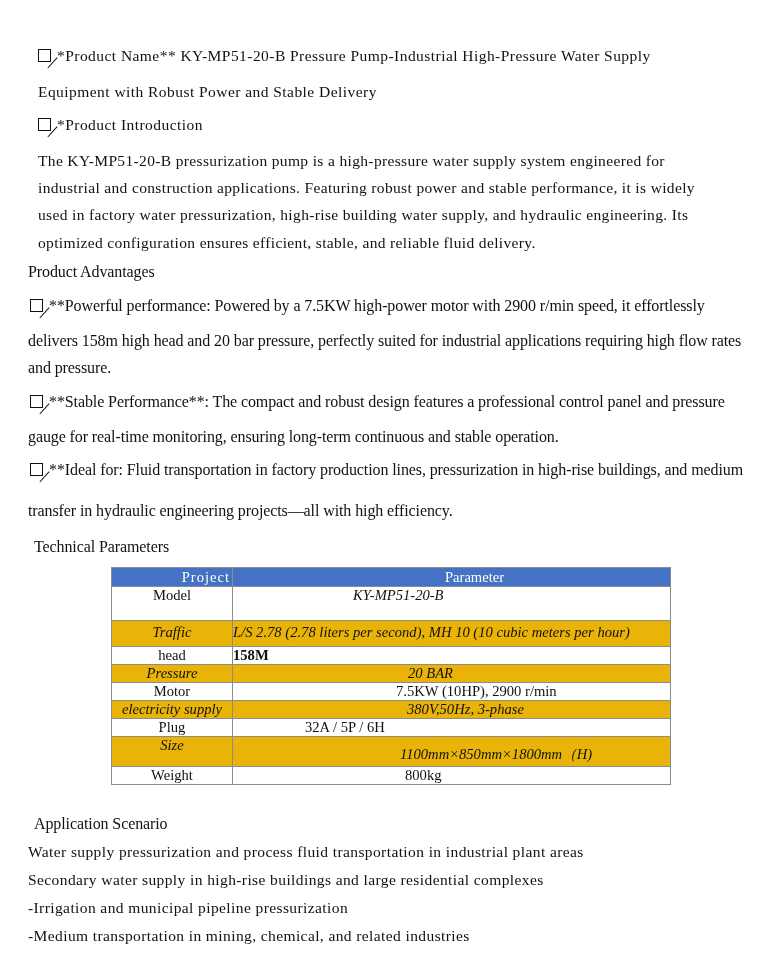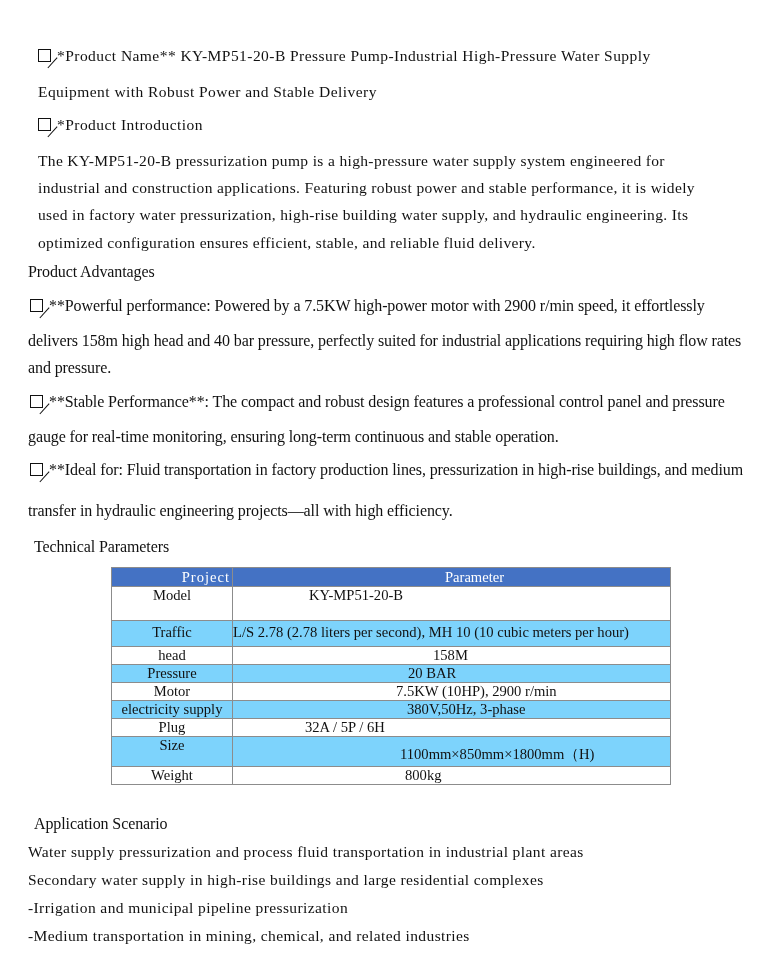--- a/index.html
+++ b/index.html
@@ -8,21 +8,21 @@
   .t15 { font-size: 15.5px; letter-spacing: 0.45px; }
   .t14 { font-size: 16px; letter-spacing: -0.1px; }
   .chk { display: inline-block; width: 11px; height: 11px; border: 1.3px solid #111; position: relative; margin-right: 6px; vertical-align: -1px; }
   .chk::after { content: ""; position: absolute; left: 1px; top: -3px; width: 10px; height: 14px; border-right: 1.6px solid #111; transform: rotate(42deg); transform-origin: bottom left; }
   table.params { position: absolute; left: 111px; top: 567px; width: 560px; border-collapse: collapse; font-family: "Liberation Serif", serif; font-size: 14.6px; color: #111; }
   table.params td, table.params th { border: 1px solid #8c8c8c; padding: 0; line-height: 17px; }
   table.params th { background: #4472c4; color: #ffffff; font-weight: normal; height: 18px; }
   table.params th.c1 { text-align: right; padding-right: 2px; letter-spacing: 1px; }
   table.params th.c2 { text-align: center; padding-left: 46px; }
   table.params td.c1 { width: 120px; text-align: center; }
-  table.params tr.alt td { background: #7dd3fc; }
+  table.params tr.alt td { background: #eab308; font-style: italic; }
 </style>
 </head>
 <body>
 
 <div class="abs t15" style="left:38px; top:47px;">
   <span class="chk"></span><span>*Product Name** KY-MP51-20-B Pressure Pump-Industrial High-Pressure Water Supply</span>
 </div>
 <div class="abs t15" style="left:38px; top:83px;">Equipment with Robust Power and Stable Delivery</div>
 <div class="abs t15" style="left:38px; top:116px;">
   <span class="chk"></span><span>*Product Introduction</span>
@@ -31,21 +31,21 @@
 <div class="abs t15" style="left:38px; top:152px; letter-spacing:0.35px;">The KY-MP51-20-B pressurization pump is a high-pressure water supply system engineered for</div>
 <div class="abs t15" style="left:38px; top:179px; letter-spacing:0.35px;">industrial and construction applications. Featuring robust power and stable performance, it is widely</div>
 <div class="abs t15" style="left:38px; top:206px; letter-spacing:0.35px;">used in factory water pressurization, high-rise building water supply, and hydraulic engineering. Its</div>
 <div class="abs t15" style="left:38px; top:234px; letter-spacing:0.35px;">optimized configuration ensures efficient, stable, and reliable fluid delivery.</div>
 
 <div class="abs t14" style="left:28px; top:263px;">Product Advantages</div>
 
 <div class="abs t14" style="left:30px; top:297px;">
   <span class="chk"></span><span>**Powerful performance: Powered by a 7.5KW high-power motor with 2900 r/min speed, it effortlessly</span>
 </div>
-<div class="abs t14" style="left:28px; top:332px;">delivers 158m high head and 40 bar pressure, perfectly suited for industrial applications requiring high flow rates</div>
+<div class="abs t14" style="left:28px; top:332px;">delivers 158m high head and 20 bar pressure, perfectly suited for industrial applications requiring high flow rates</div>
 <div class="abs t14" style="left:28px; top:359px;">and pressure.</div>
 
 <div class="abs t14" style="left:30px; top:393px;">
   <span class="chk"></span><span>**Stable Performance**: The compact and robust design features a professional control panel and pressure</span>
 </div>
 <div class="abs t14" style="left:28px; top:428px;">gauge for real-time monitoring, ensuring long-term continuous and stable operation.</div>
 
 <div class="abs t14" style="left:30px; top:461px;">
   <span class="chk"></span><span>**Ideal for: Fluid transportation in factory production lines, pressurization in high-rise buildings, and medium</span>
 </div>
@@ -54,29 +54,29 @@
 <div class="abs t14" style="left:34px; top:538px;">Technical Parameters</div>
 
 <table class="params">
   <tbody>
       <tr>
     <th class="c1">Project</th>
     <th class="c2">Parameter</th>
   </tr>
   <tr style="height:34px;">
     <td class="c1" style="vertical-align:top;">Model</td>
-    <td style="vertical-align:top; padding-left:76px;">KY-MP51-20-B</td>
+    <td style="vertical-align:top; padding-left:120px;font-style:italic;">KY-MP51-20-B</td>
   </tr>
   <tr class="alt" style="height:26px;">
     <td class="c1" style="vertical-align:top; padding-top:3px;">Traffic</td>
     <td style="vertical-align:top; padding-top:3px;">L/S 2.78 (2.78 liters per second), MH 10 (10 cubic meters per hour)</td>
   </tr>
   <tr>
     <td class="c1">head</td>
-    <td style="padding-left:200px;">158M</td>
+    <td style="font-weight:bold;">158M</td>
   </tr>
   <tr class="alt">
     <td class="c1">Pressure</td>
     <td style="padding-left:175px;">20 BAR</td>
   </tr>
   <tr>
     <td class="c1">Motor</td>
     <td style="padding-left:163px;">7.5KW (10HP), 2900 r/min</td>
   </tr>
   <tr class="alt">

